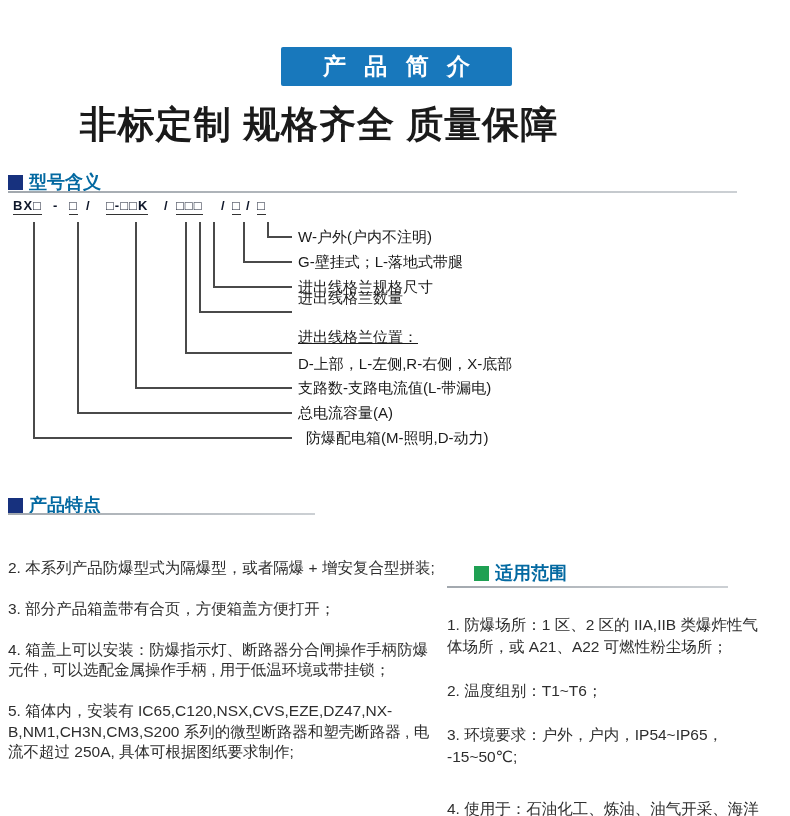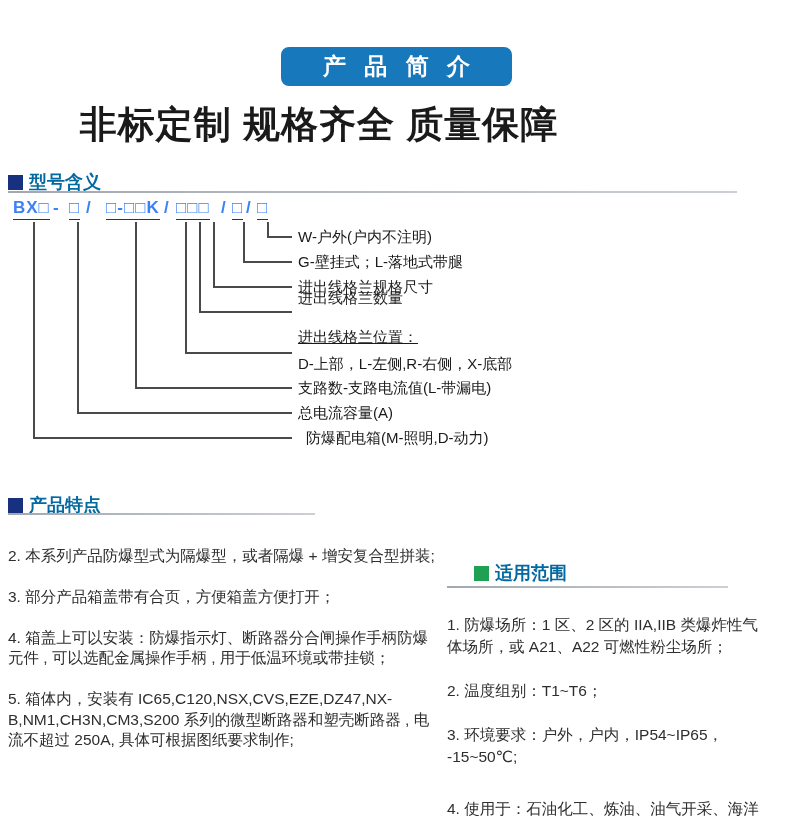--- a/index.html
+++ b/index.html
@@ -3,47 +3,47 @@
 <meta charset="utf-8">
 <style>
   html,body{margin:0;padding:0;background:#ffffff;}
   .page{
     position:relative;width:790px;height:816px;background:#fff;overflow:hidden;
     font-family:"Liberation Sans","DejaVu Sans",sans-serif;color:#2e2e2e;
   }
   
   .banner{
     position:absolute;left:281px;top:47px;width:231px;height:39px;
-    border-radius:8px;display:flex;align-items:center;justify-content:center;
+    border-radius:2px;display:flex;align-items:center;justify-content:center;
     color:#fff;font-size:23px;font-weight:bold;letter-spacing:6px;text-indent:6px;
     background:#1878bc;
   }
   
   .main-title{
     position:absolute;left:0;top:100px;width:638px;margin:0;text-align:center;
     font-size:37px;font-weight:bold;color:#1a1a1a;letter-spacing:1px;
   }
   
   .sec-head{position:absolute;display:flex;align-items:center;gap:6px;}
   .sec-head .sq{width:15px;height:15px;flex:0 0 auto;}
   .sec-head .sec-label{font-size:18px;font-weight:bold;color:#0369a1;}
   .rule{position:absolute;height:2px;background:linear-gradient(to right,#a2a8ae,#ccd0d4);}
   
   .model-row{position:absolute;left:0;top:198px;width:790px;height:24px;}
-  .mseg{position:absolute;top:0;font-size:17px;font-weight:600;color:#3b82f6;letter-spacing:1px;white-space:nowrap;}
+  .mseg{position:absolute;top:0;font-size:13px;font-weight:600;color:#0f172a;letter-spacing:1px;white-space:nowrap;}
   .mseg.u{border-bottom:1.5px solid #333;padding-bottom:1px;}
   
   .vl{position:absolute;width:1.5px;background:#4a4a4a;}
   .hl{position:absolute;height:1.5px;background:#4a4a4a;}
   .dlabel{position:absolute;left:298px;font-size:15px;color:#1a1a1a;white-space:nowrap;}
   
   .col{position:absolute;white-space:pre-line;}
   .col p{margin:0;}
   .features-col{left:8px;top:517px;width:455px;font-size:15.5px;line-height:20.5px;color:#2e2e2e;}
-  .features-col p.gap{margin-top:8px;}
+  .features-col p.gap{margin-top:20px;}
   .scope-col{left:447px;top:592px;width:340px;font-size:15.5px;line-height:22px;color:#2e2e2e;}
   .scope-col p.gap{margin-top:8px;}
 </style>
 </head>
 <body>
 
 <div class="page">
 
   <div class="banner" style="background: rgb(24, 120, 188);">
     <span>产 品 简 介</span>

